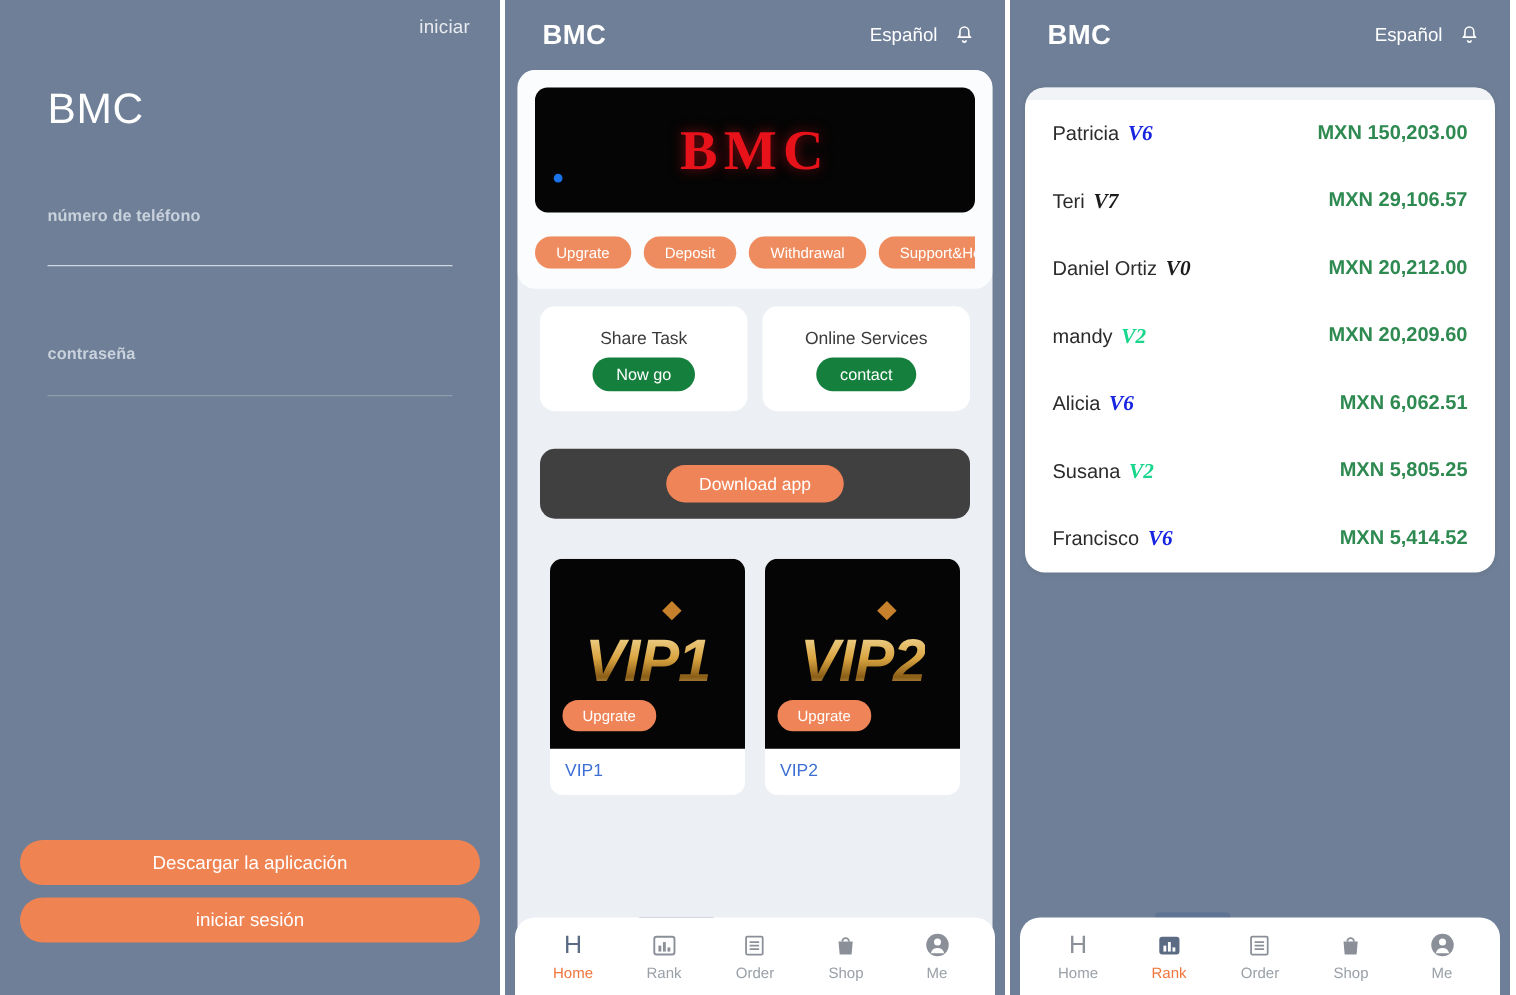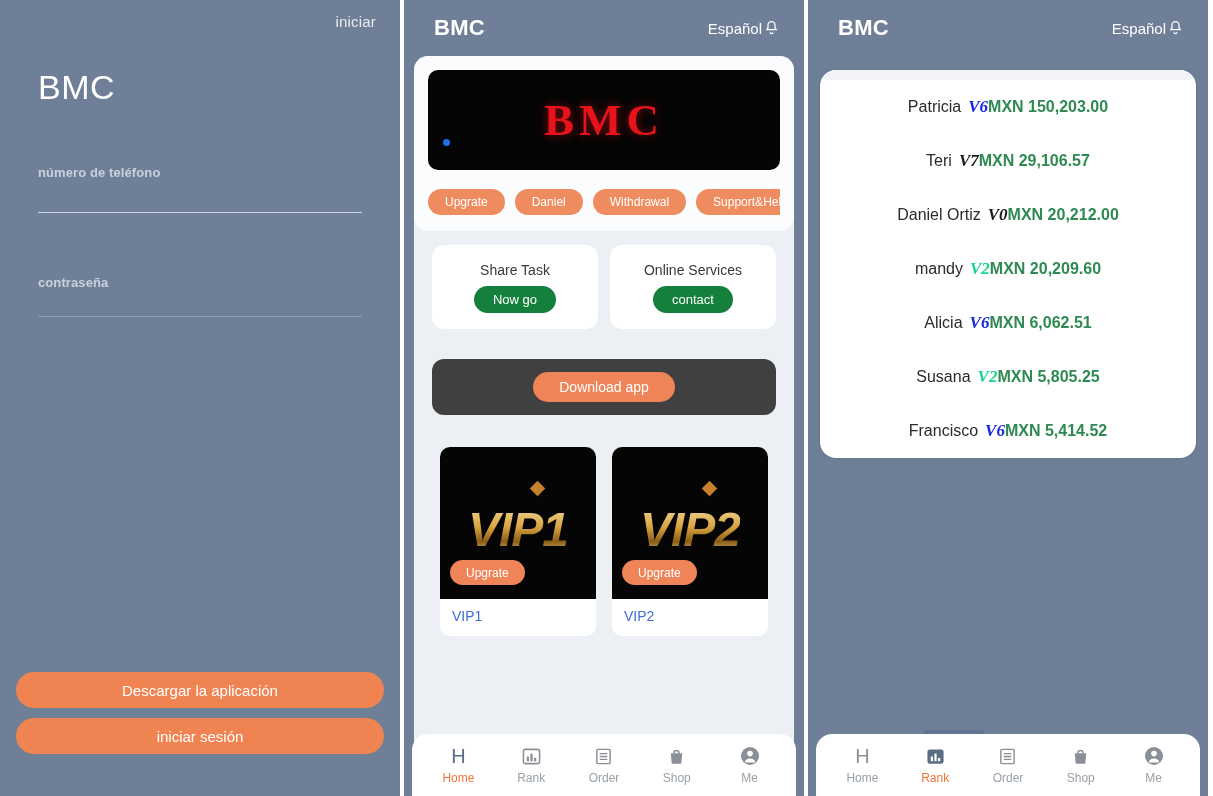--- a/index.html
+++ b/index.html
@@ -62,21 +62,21 @@
     display: flex; flex-direction: column;
   }
   .app-header {
     height: 56px; flex: 0 0 56px;
     display: flex; align-items: center; justify-content: space-between;
     padding: 0 24px 0 30px;
     color: #ffffff;
   }
   .app-brand { font-size: 22px; font-weight: bold; letter-spacing: .3px; }
   .app-lang {
-    display: flex; align-items: center; gap: 0px;
+    display: flex; align-items: center; gap: 12px;
     font-size: 15px;
   }
   .bell-icon { display: inline-block; width: 17px; height: 18px; margin-left: 1px; }
   .bell-icon svg { display: block; }
 
   
   .app-body {
     flex: 1 1 auto;
     background: #eceff3;
     margin: 0 10px;
@@ -201,21 +201,21 @@
   
   .rank-card {
     margin: 14px 12px 0 12px;
     background: #ffffff;
     border-radius: 16px;
     box-shadow: 0 1px 5px rgba(0,0,0,.07);
     overflow: hidden;
   }
   .rank-card-strip { height: 10px; background: #f1f3f6; }
   .rank-row {
-    display: flex; align-items: center; justify-content: center;
+    display: flex; align-items: center; justify-content: space-between;
     padding: 0 22px;
     height: 54px;
   }
   .rank-name {
     font-size: 16px; color: #2b2b2b;
     display: flex; align-items: baseline; gap: 7px;
   }
   .vbadge {
     font-family: "Liberation Serif", serif;
     font-weight: bold; font-style: italic;
@@ -302,21 +302,21 @@
     </div>
 
     <div class="app-body">
       <div class="hero-card">
         <div class="banner">
           <span class="banner-text">BMC</span>
           <span class="banner-dot"></span>
         </div>
         <div class="quick-row">
           <button class="quick-btn">Upgrate</button>
-          <button class="quick-btn">Daniel</button>
+          <button class="quick-btn">Deposit</button>
           <button class="quick-btn">Withdrawal</button>
           <button class="quick-btn">Support&amp;Help</button>
         </div>
       </div>
 
       <div class="section-gap"></div>
 
       <div class="two-cards">
         <div class="mini-card">
           <div class="mini-title">Share Task</div>

